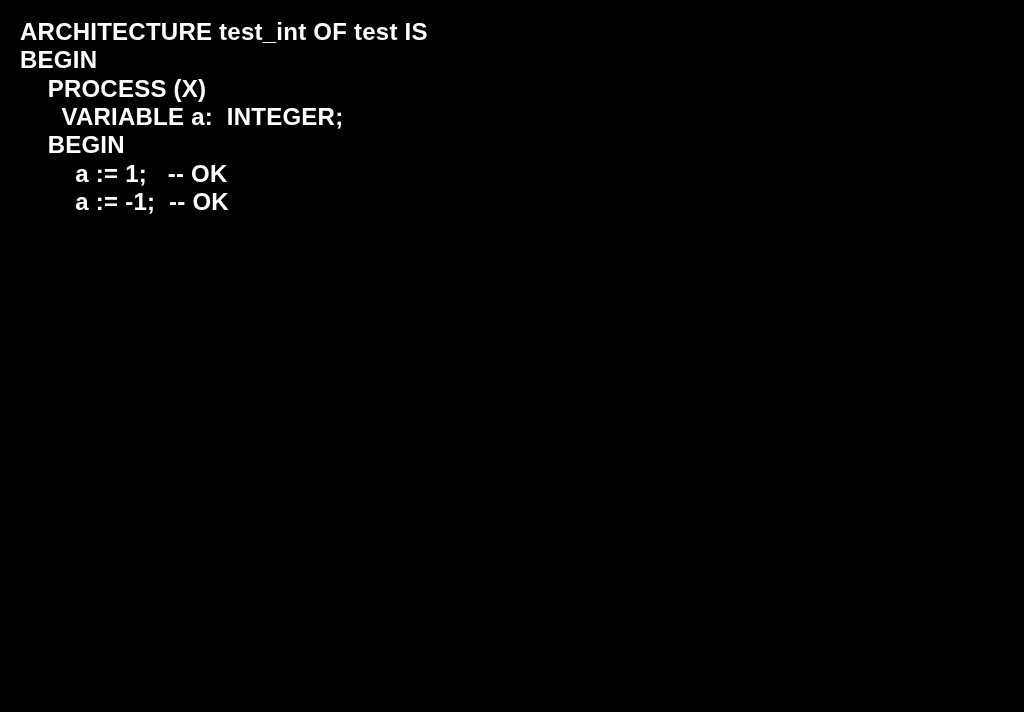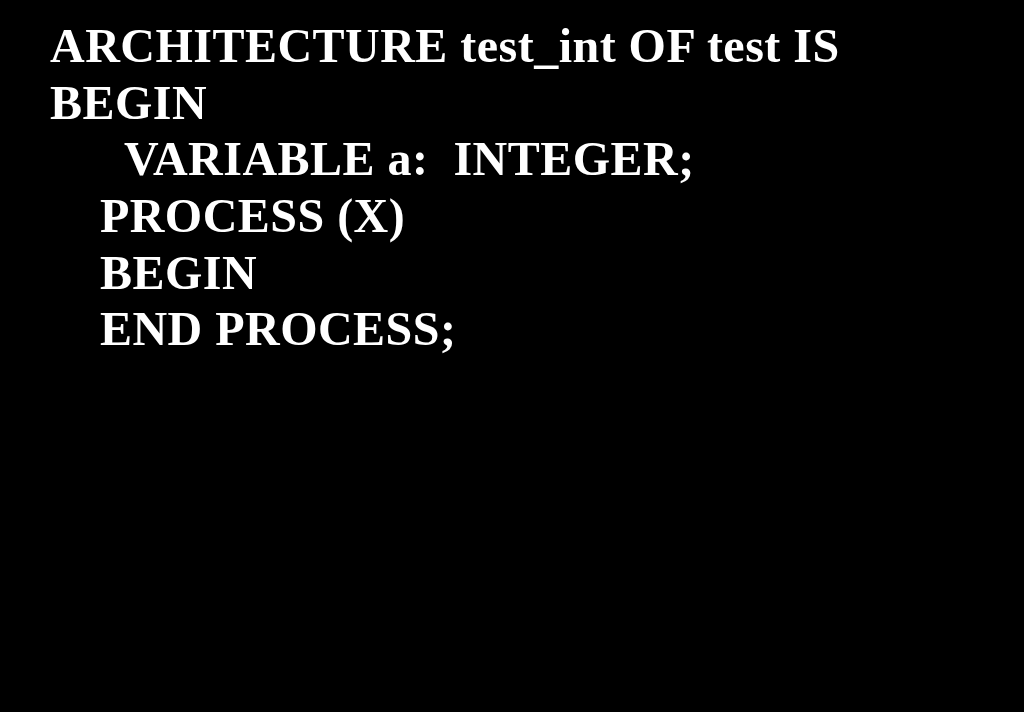--- a/index.html
+++ b/index.html
@@ -22,33 +22,33 @@
       width: 1024px;
       height: 712px;
       background-color: #000000;
       padding: 18px 20px;
       display: flex;
       flex-direction: column;
       justify-content: flex-start;
     }
 
     .code-line {
-      font-family: Liberation Serif, serif;
-      font-size: 48px;
+      font-family: Liberation Sans, sans-serif;
+      font-size: 24px;
       font-weight: bold;
       color: #ffffff;
       line-height: 1.18;
       white-space: pre;
       letter-spacing: 0.01em;
-      margin-left: 30px;
     }
   </style>
 </head>
 <body>
 
 <div class="code-container">
   <div class="code-line">ARCHITECTURE test_int OF test IS</div>
   <div class="code-line">BEGIN</div>
+  <div class="code-line">    PROCESS (X)</div>
   <div class="code-line">      VARIABLE a:  INTEGER;</div>
-  <div class="code-line">    PROCESS (X)</div>
   <div class="code-line">    BEGIN</div>
-  <div class="code-line">    END PROCESS;</div>
+  <div class="code-line">        a := 1;   -- OK</div>
+  <div class="code-line">        a := -1;  -- OK</div>
 </div>
 
 </body></html>

